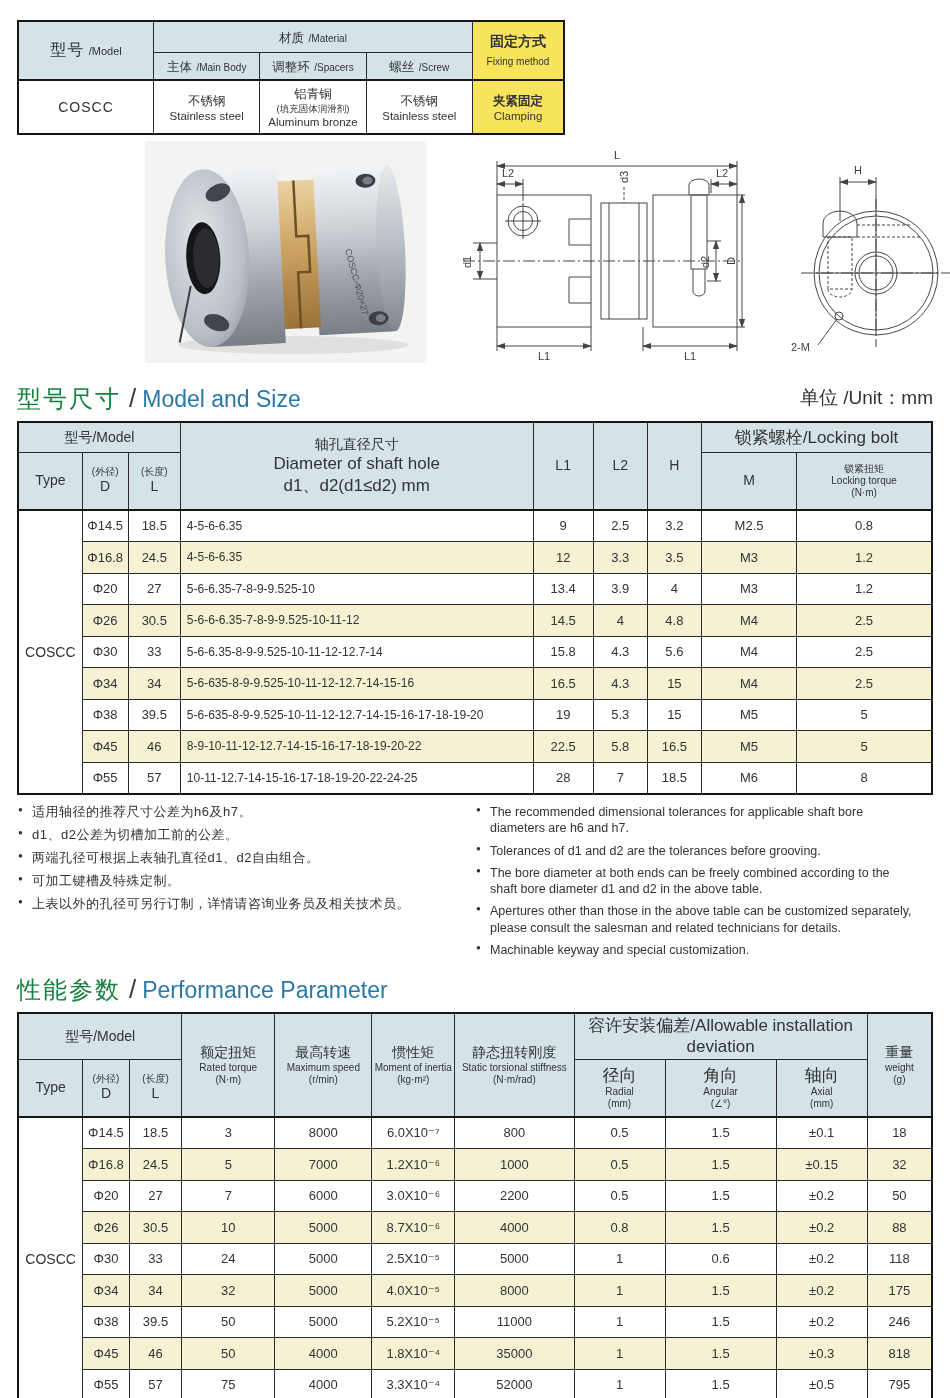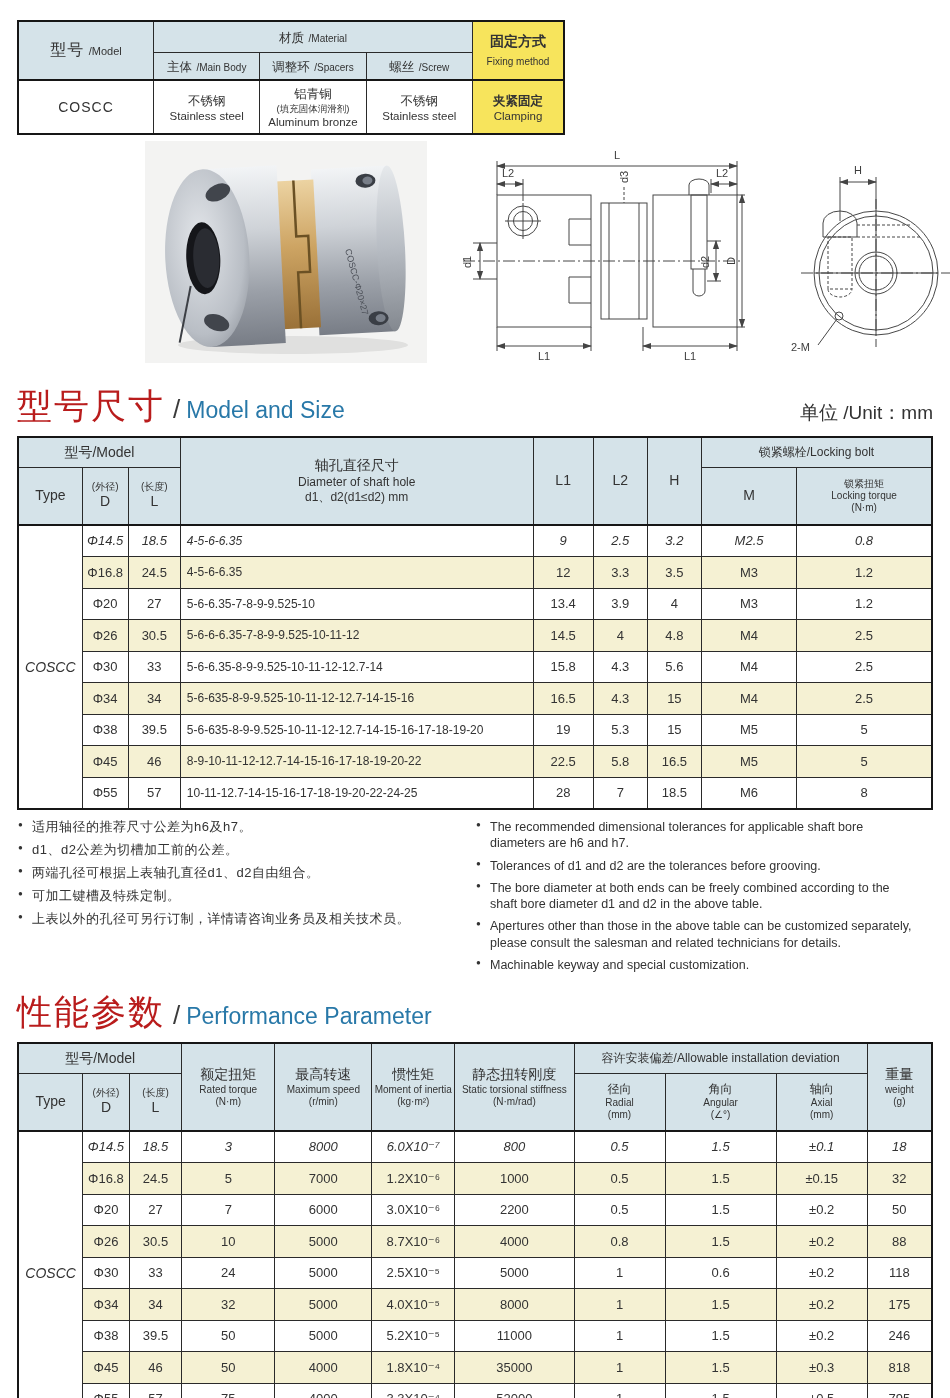--- a/index.html
+++ b/index.html
@@ -28,36 +28,36 @@
   
   .visual-row{display:flex;align-items:flex-start;margin:6px 0 4px 0;height:234px;}
   .photo-wrap{margin-left:128px;width:282px;height:222px;background:#f3f3f2;}
   .draw-mid{width:296px;height:224px;margin-left:26px;}
   .draw-end{width:178px;height:224px;margin-left:32px;}
   svg text{font-family:"Liberation Sans","DejaVu Sans",sans-serif;}
 
   
   .sec-head{display:flex;align-items:flex-end;justify-content:space-between;margin:8px 0 6px 0;}
   .sec-title{white-space:nowrap;}
-  .t-cn{font-size:35px;color:#b91c1c;letter-spacing:2px;}
+  .t-cn{font-size:24px;color:#15803d;letter-spacing:2px;}
   .t-sep{font-size:26px;color:#3a3a3a;margin:0 6px 0 8px;}
   .t-en{font-size:23px;color:#2878a8;}
   .unit-label{font-size:19px;color:#333;padding-bottom:4px;}
 
   
   .spec{width:916px;table-layout:fixed;border:2px solid #161616;}
   .spec th,.spec td{border:1px solid #2a2a2a;text-align:center;vertical-align:middle;padding:1px 2px;font-weight:normal;}
   .spec thead th{background:#d5e3e9;}
   .spec tbody tr td{height:28.5px;font-size:13px;}
-  .spec tbody tr:first-child td{border-top:2.5px solid #161616;font-style:italic;}
+  .spec tbody tr:first-child td{border-top:2.5px solid #161616;}
   .spec .stripe td{background:#f5f1d3;}
   .spec td.type-cell{background:#ffffff;font-size:14px;}
   .spec td.left{text-align:left;padding-left:6px;font-size:12px;margin-top:48px;}
   .h-big{font-size:14px;display:block;line-height:1.25;}
-  .h-mid{font-size:12px;display:block;line-height:1.25;}
+  .h-mid{font-size:17px;display:block;line-height:1.25;}
   .h-sm{font-size:10px;display:block;line-height:1.2;}
   .h-xs{font-size:10px;display:block;line-height:1.2;}
   .spec .tier1{height:30px;}
   .spec .tier2 th{height:54px;}
 
   
   .notes{display:flex;margin:9px 0 10px 0;}
   .notes-col{width:50%;box-sizing:border-box;padding-right:14px;}
   .notes-col ul{list-style:none;margin:0;padding:0;}
   .notes-col li{position:relative;padding-left:15px;margin-bottom:6px;line-height:1.3;}

